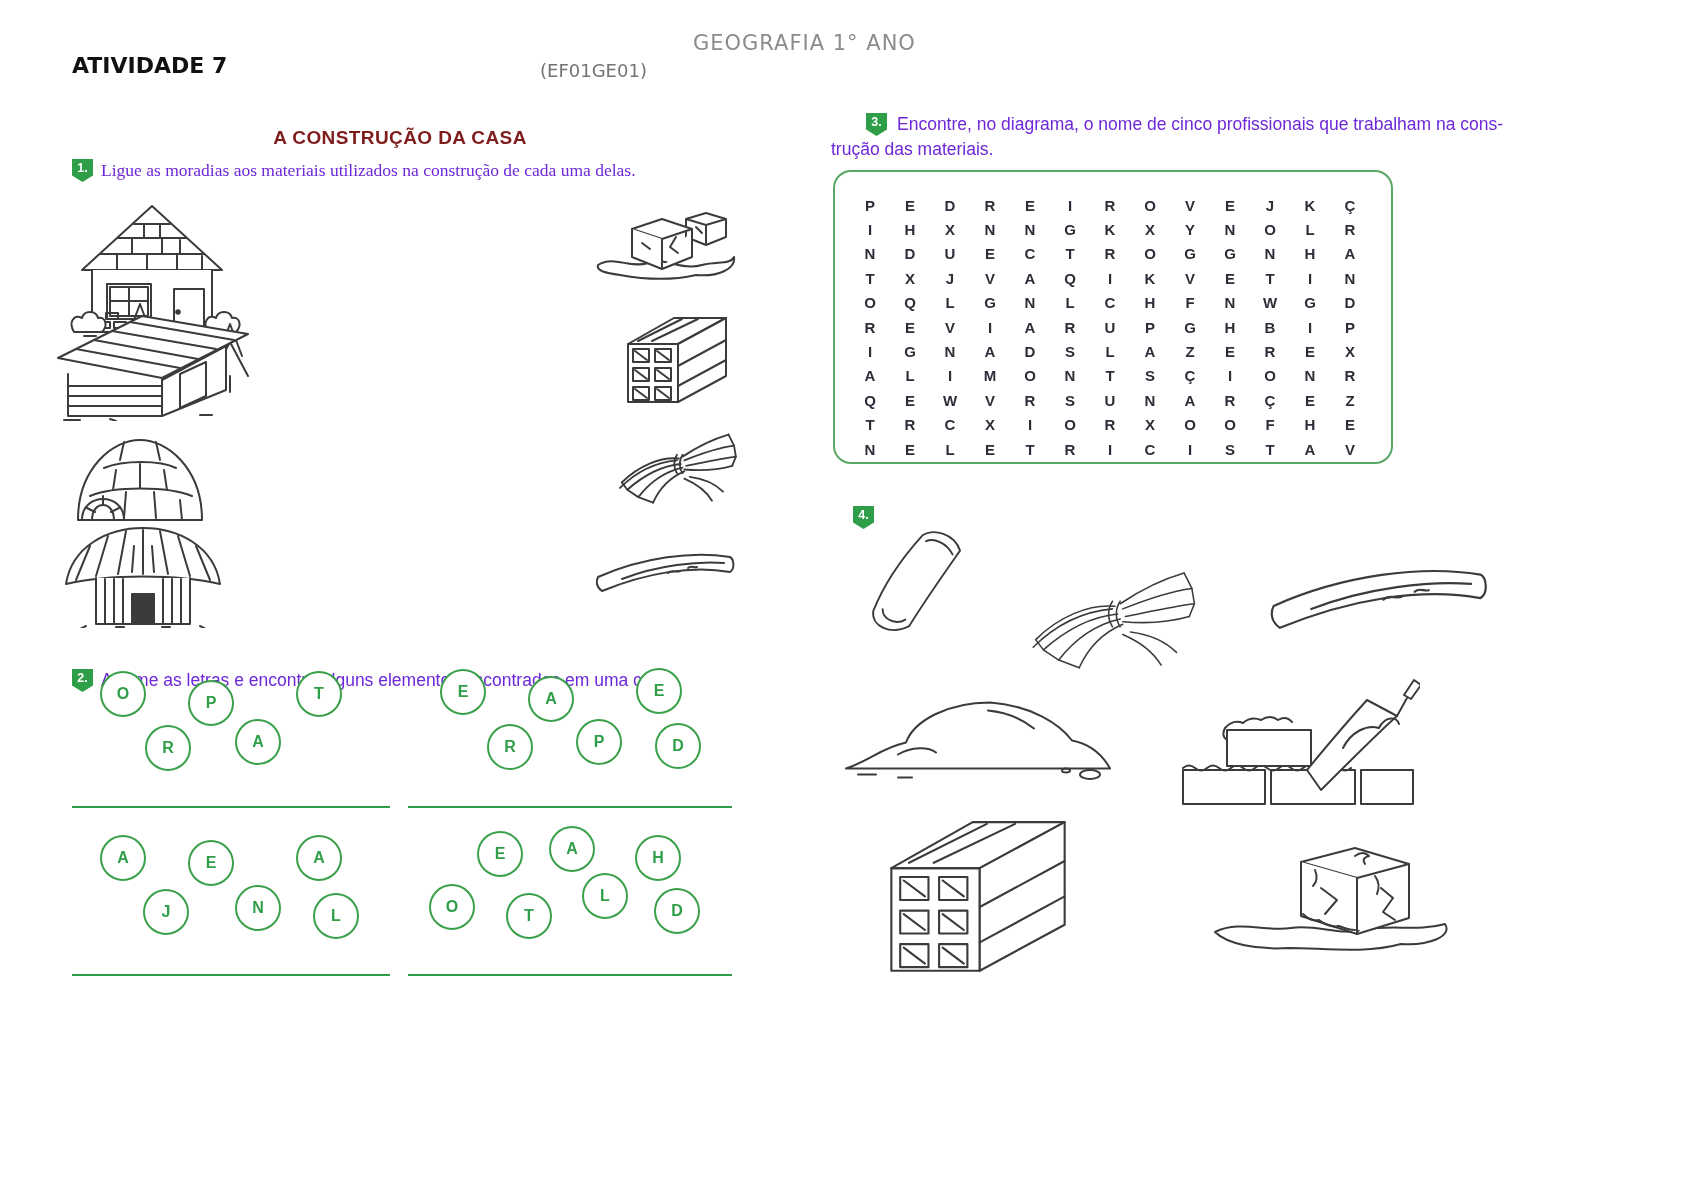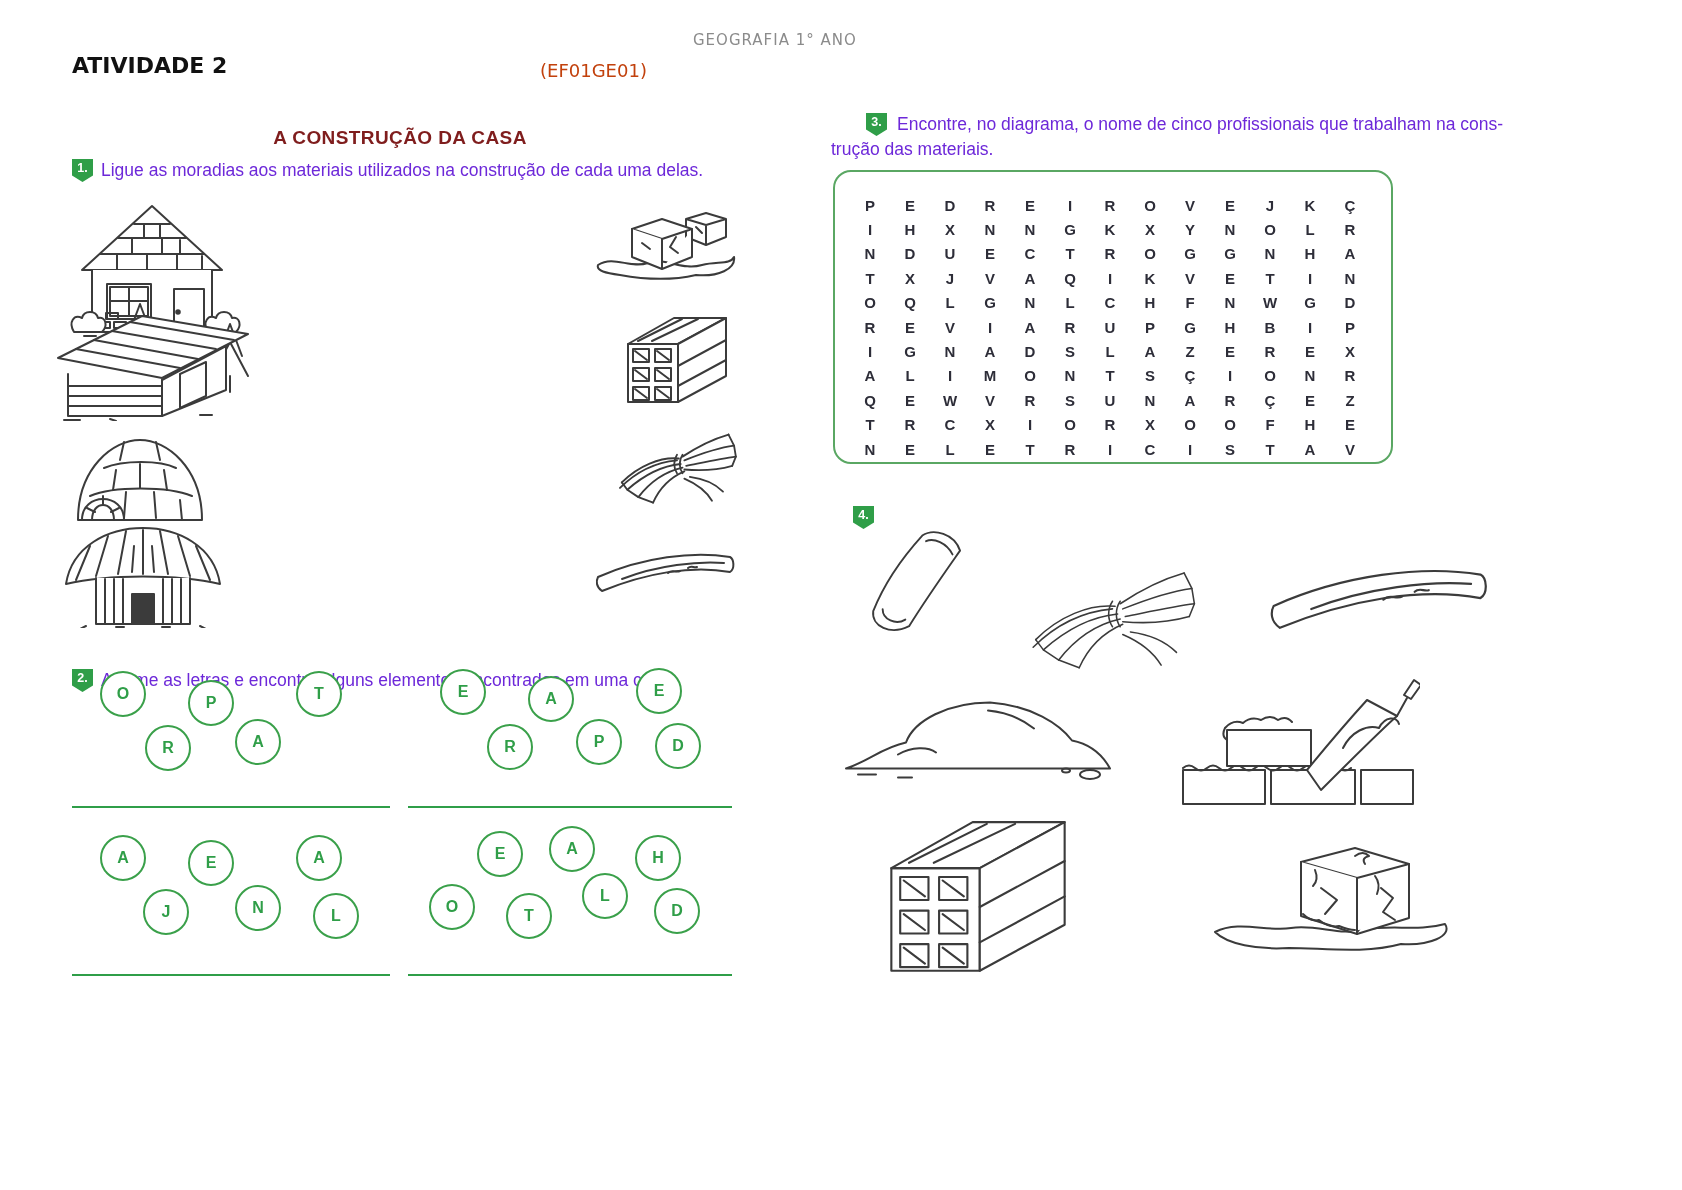--- a/index.html
+++ b/index.html
@@ -1,24 +1,24 @@
 <!DOCTYPE html>
 <html><head>
 <meta charset="utf-8">
 <style>
   html,body{margin:0;padding:0;background:#fff;}
   .page{position:relative;width:1682px;height:1190px;background:#ffffff;overflow:hidden;
         font-family:"Liberation Sans",sans-serif;color:#1c1c1c;}
 
   .hdr-course{position:absolute;top:31px;left:693px;font-family:"DejaVu Sans",sans-serif;
-              font-size:15px;color:#8b8b8b;letter-spacing:1px;}
+              font-size:21px;color:#8b8b8b;letter-spacing:1px;}
   .hdr-activity{position:absolute;top:53px;left:72px;font-family:"DejaVu Sans",sans-serif;
                 font-size:22px;font-weight:bold;color:#111;}
   .hdr-code{position:absolute;top:60px;left:540px;font-family:"DejaVu Sans",sans-serif;
-            font-size:18px;color:#c2410c;}
+            font-size:18px;color:#737373;}
 
   .s1-title{position:absolute;top:127px;left:65px;width:670px;text-align:center;
             color:#7f1d1d;font-weight:bold;font-size:19px;letter-spacing:.4px;}
 
   .badge{position:absolute;width:21px;height:23px;background:#2f9e48;color:#fff;
          font-weight:bold;font-size:12.5px;text-align:center;line-height:19px;
          clip-path:polygon(0 0,100% 0,100% 72%,50% 100%,0 72%);}
   .instr{position:absolute;font-size:17.5px;color:#6d28d9;}
 
   .letter-circle{position:absolute;width:46px;height:46px;border:2px solid #3aa04a;
@@ -36,26 +36,26 @@
   svg.illus{position:absolute;stroke:#3b3b3b;fill:none;stroke-width:2;
             stroke-linecap:round;stroke-linejoin:round;overflow:visible;}
   .hidden-defs{position:absolute;width:0;height:0;overflow:hidden;}
 </style>
 </head>
 <body>
 
 <div class="page">
 
   <div class="hdr-course">GEOGRAFIA 1° ANO</div>
-  <div class="hdr-activity">ATIVIDADE 2</div>
+  <div class="hdr-activity">ATIVIDADE 7</div>
   <div class="hdr-code">(EF01GE01)</div>
 
   <div class="s1-title">A CONSTRUÇÃO DA CASA</div>
   <div class="badge" style="left:72px;top:159px;">1.</div>
-  <div class="instr" style="left:101px;top:160px;">Ligue as moradias aos materiais utilizados na construção de cada uma delas.</div>
+  <div class="instr" style="left:101px;top:160px;font-family:Liberation Serif, serif;">Ligue as moradias aos materiais utilizados na construção de cada uma delas.</div>
 
   <svg class="illus" style="left:62px;top:192px;width:180px;height:145px;" viewBox="0 0 180 145">
       <use href="#sym-house"></use>
     </svg>
   <svg class="illus" style="left:50px;top:296px;width:205px;height:125px;" viewBox="0 0 205 125">
       <use href="#sym-cabin"></use>
     </svg>
   <svg class="illus" style="left:68px;top:428px;width:140px;height:98px;" viewBox="0 0 140 98">
       <use href="#sym-igloo"></use>
     </svg>

